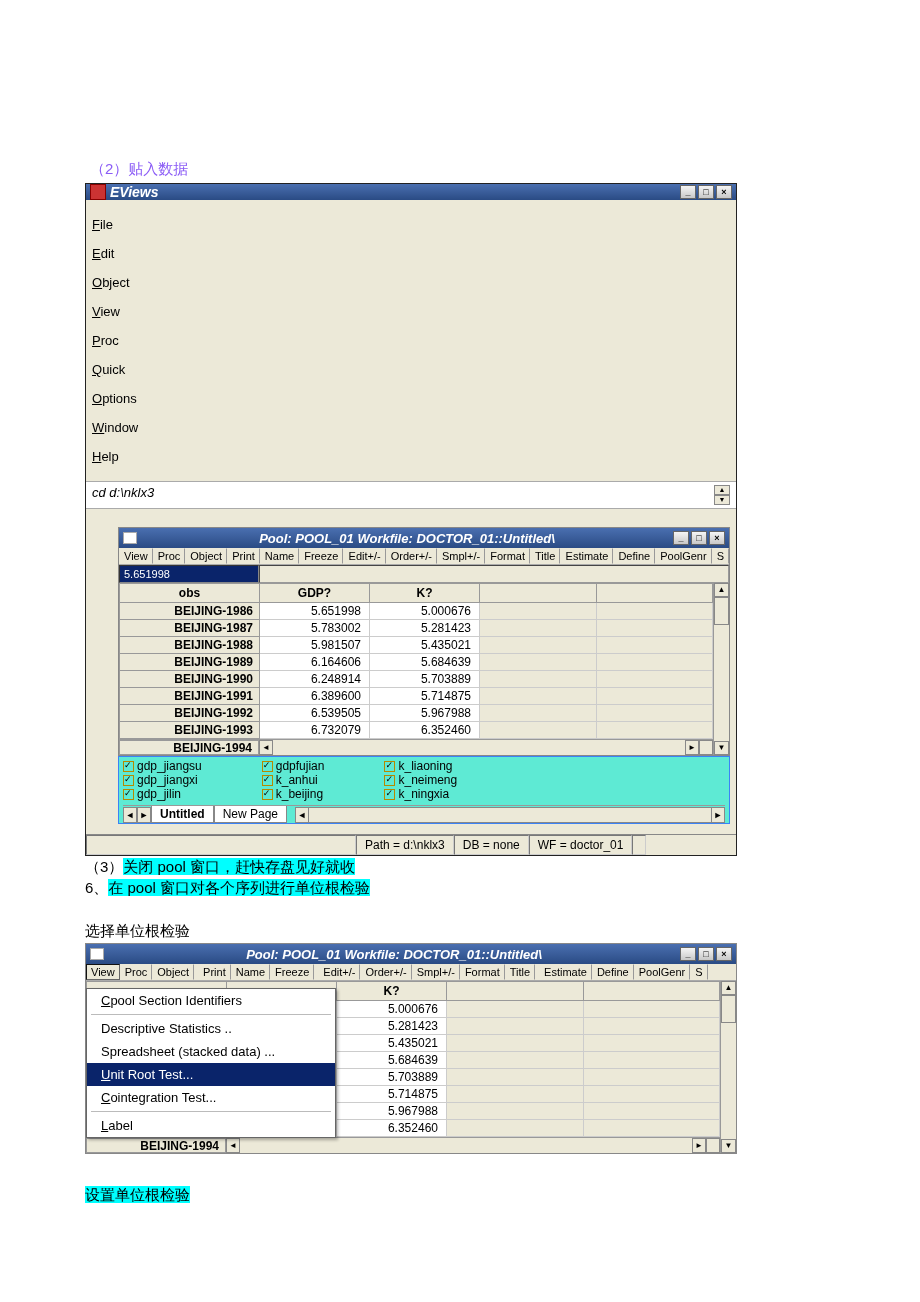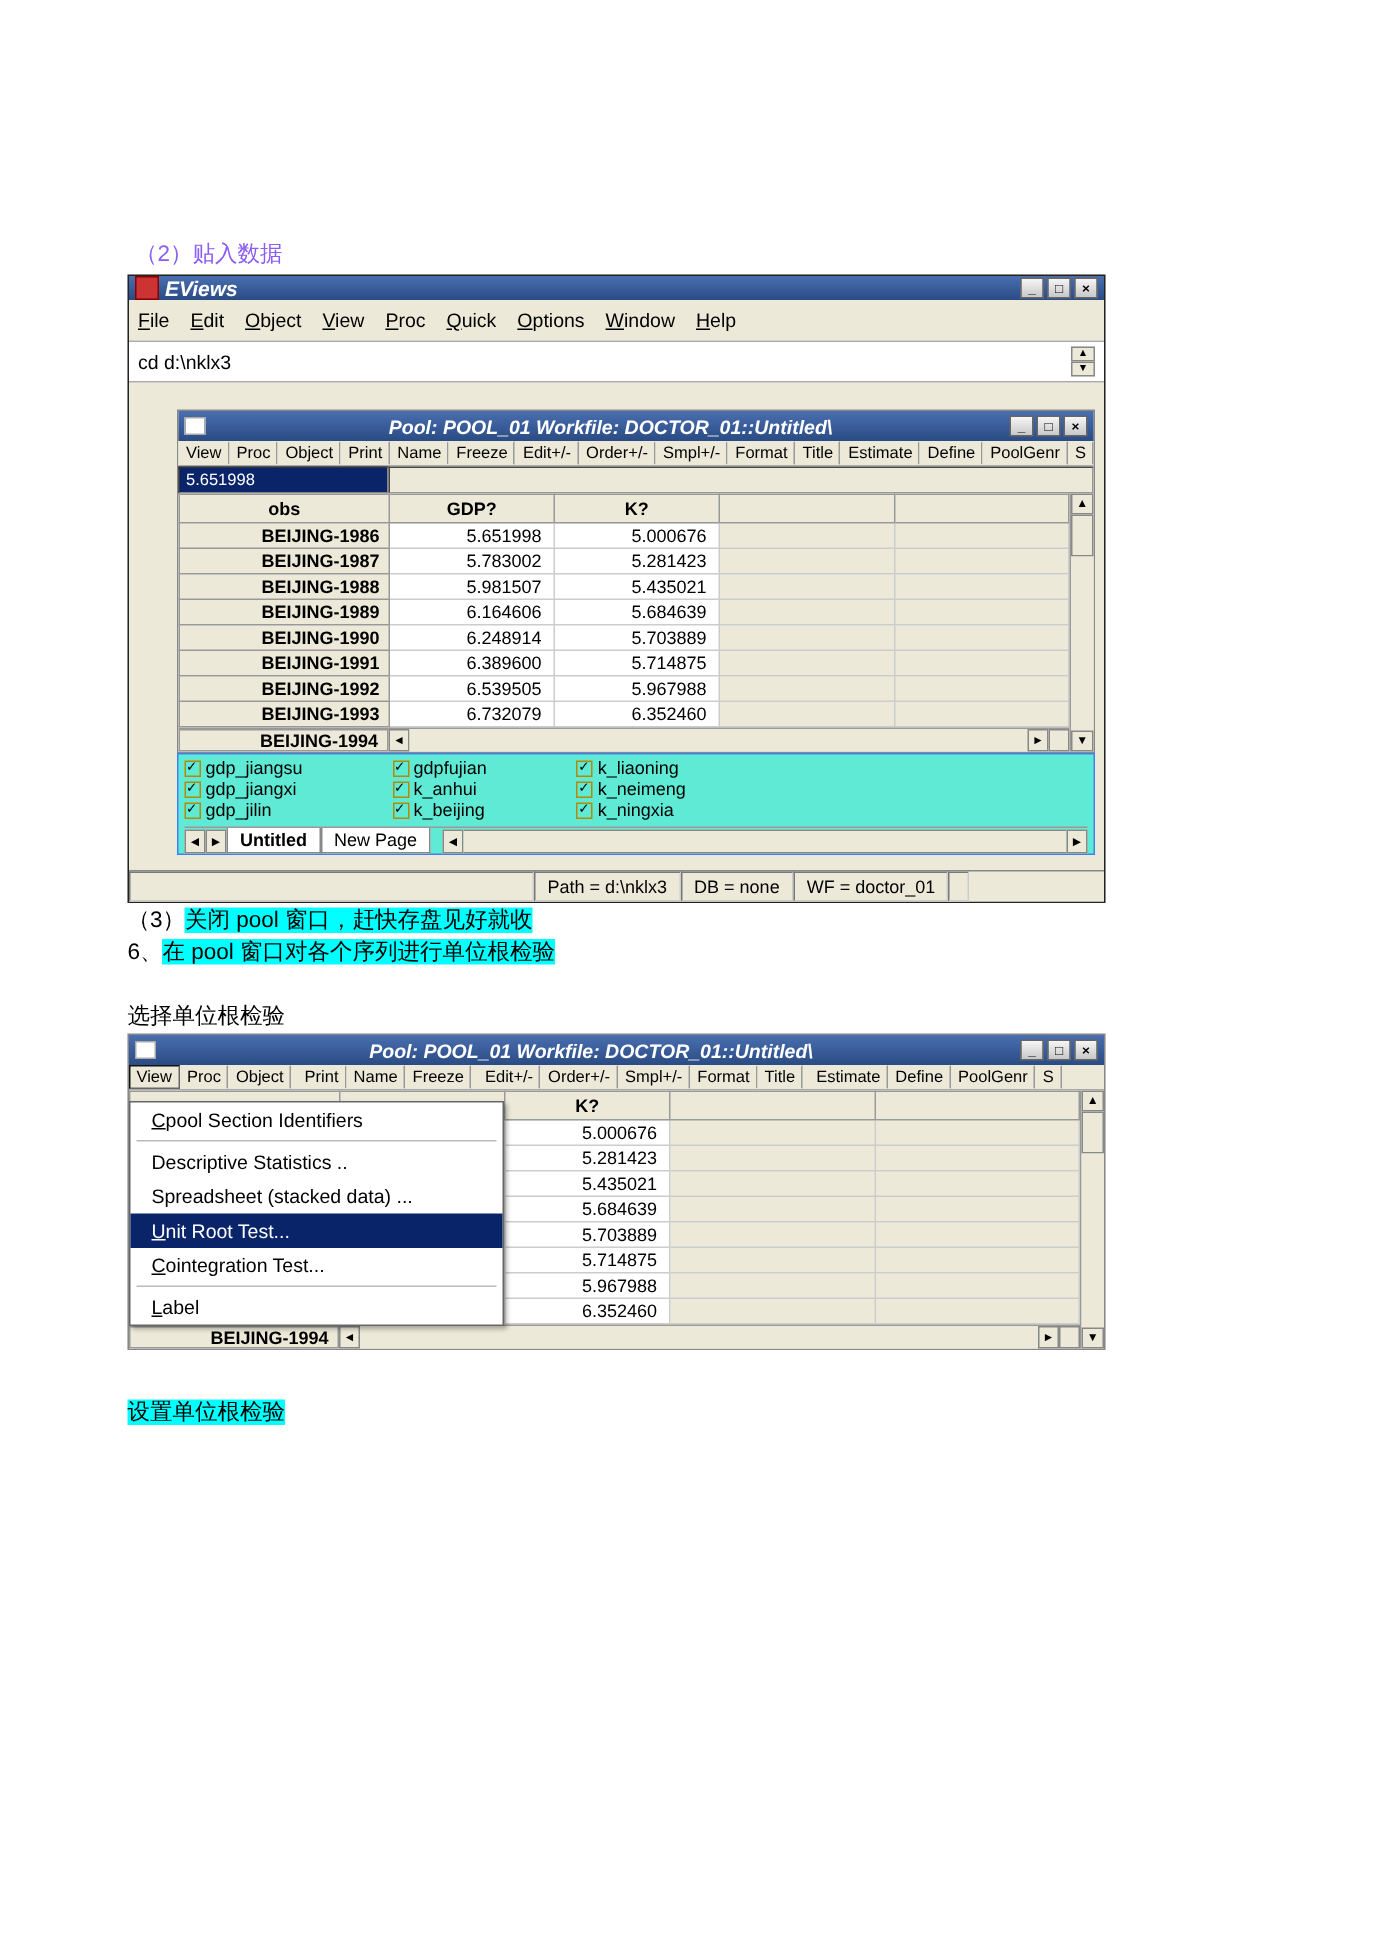--- a/index.html
+++ b/index.html
@@ -11,24 +11,24 @@
 .doc-line2 { font-size: 15px; margin: 2px 0 2px 45px; }
 .gap { height: 20px; }
 
 
 .app-window { border: 1px solid #222; margin-left: 45px; width: 652px; background: #ece9d8; position: relative; }
 .titlebar { height: 16px; background: linear-gradient(#4a6fb0,#2a4b84); color: #fff; display: flex; align-items: center; font-weight: bold; font-style: italic; font-size: 14px; padding: 0 4px; }
 .titlebar .app-icon { width: 16px; height: 16px; background: #c33; margin-right: 4px; display: inline-block; border: 1px solid #800; }
 .titlebar .title-text { flex: 1; }
 .win-btns { display: flex; gap: 2px; }
 .win-btn { width: 16px; height: 14px; background: linear-gradient(#f5f5f5,#c8c8c8); border: 1px solid #666; display: flex; align-items: center; justify-content: center; font-size: 9px; font-weight: bold; color: #000; cursor: pointer; font-style: normal; }
-.menubar { background: #ece9d8; display: flex; padding: 6px 6px; gap: 14px; font-size: 13px; color: #000; }
+.menubar { background: #ece9d8; display: flex; padding: 17px 6px; gap: 14px; font-size: 13px; color: #000; flex-direction: column; }
 .menubar span { cursor: pointer; }
 .menubar span::first-letter { text-decoration: underline; }
-.cmd-line { background: #fff; border-top: 1px solid #aaa; border-bottom: 1px solid #aaa; padding: 3px 6px; font-size: 13px; display: flex; align-items: center; }
+.cmd-line { background: #fff; border-top: 1px solid #aaa; border-bottom: 1px solid #aaa; padding: 3px 6px; font-size: 13px; display: flex; align-items: flex-start; font-style: italic; }
 .cmd-line .spin { margin-left: auto; display: flex; flex-direction: column; }
 .spin-btn { width: 16px; height: 10px; background: #ece9d8; border: 1px solid #888; font-size: 7px; text-align: center; line-height: 7px; cursor: pointer; }
 
 
 .inner-window { border: 1px solid #888; margin: 18px 0 0 32px; width: 612px; background: #ece9d8; }
 .inner-title { height: 20px; background: linear-gradient(#4a6fb0,#2a4b84); color: #fff; display: flex; align-items: center; padding: 0 4px; font-weight: bold; font-style: italic; font-size: 13px; }
 .inner-title .ic { width: 14px; height: 12px; background: #fff; margin-right: 4px; border: 1px solid #aaa; }
 .inner-title .t-text { flex: 1; text-align: center; }
 .toolbar { display: flex; background: #ece9d8; border-bottom: 1px solid #aaa; font-size: 11px; }
 .toolbar .tb { border: 1px solid #ece9d8; padding: 1px 4px; cursor: pointer; border-right: 1px solid #999; }

